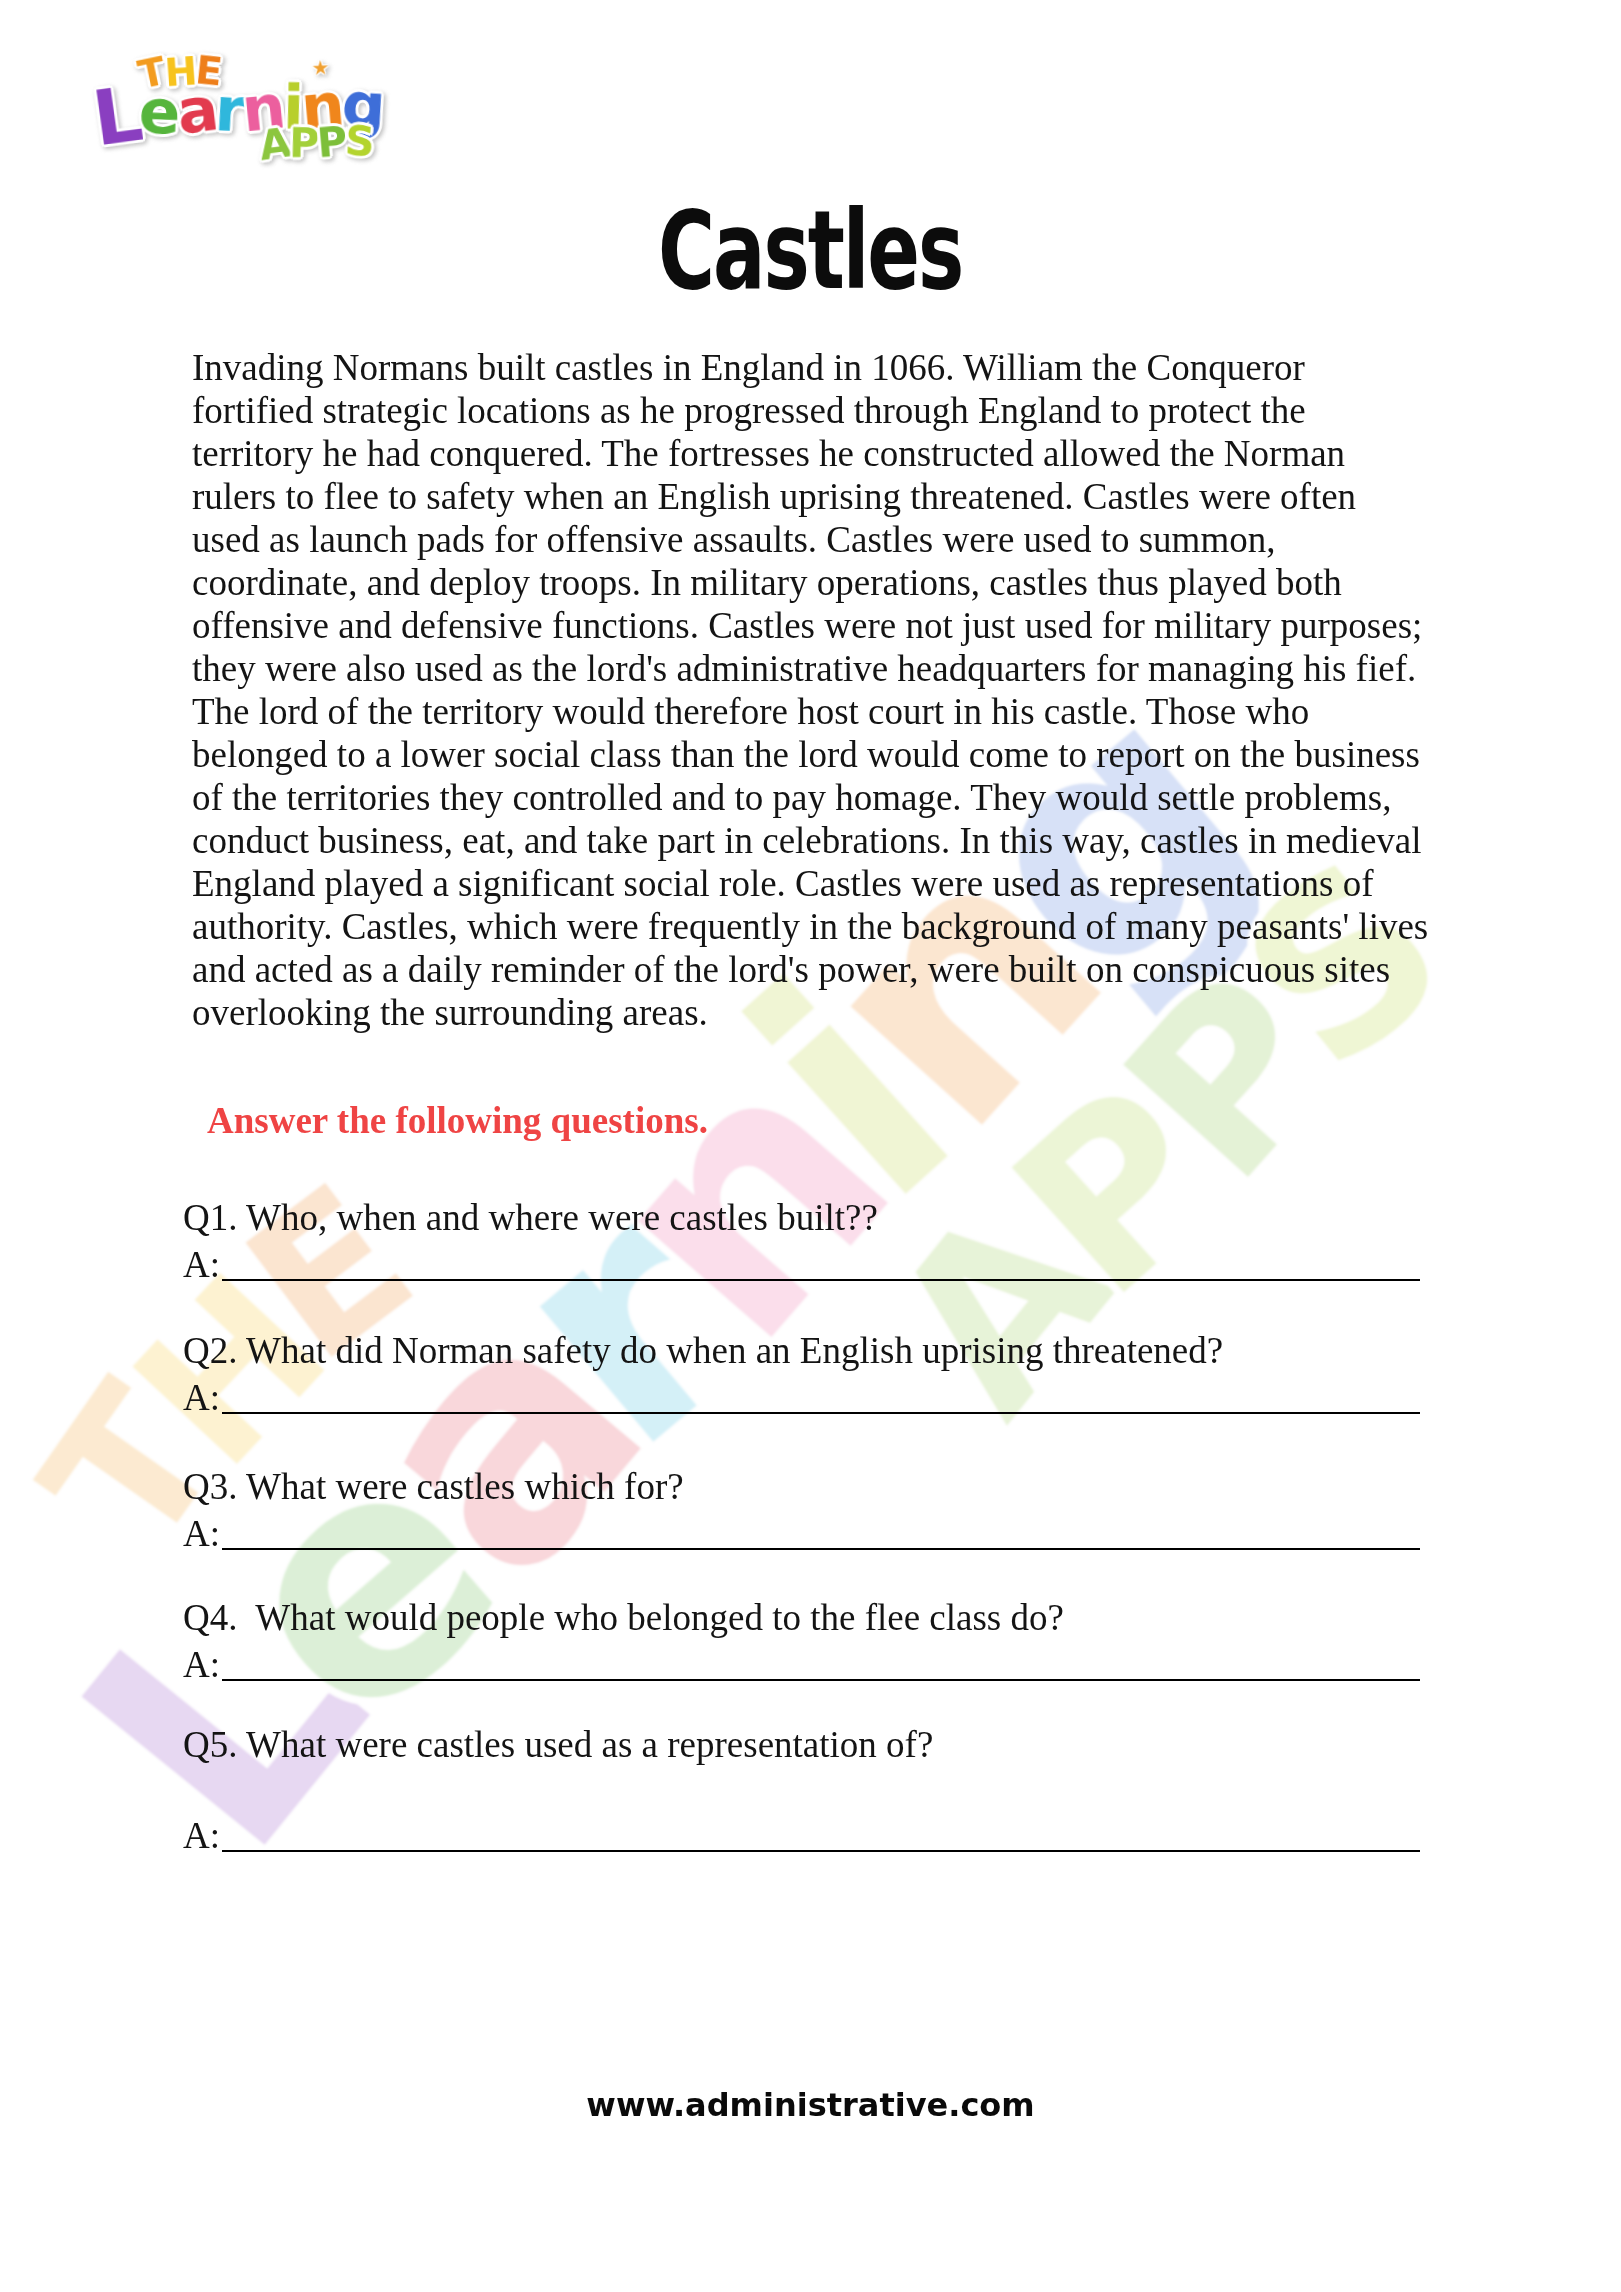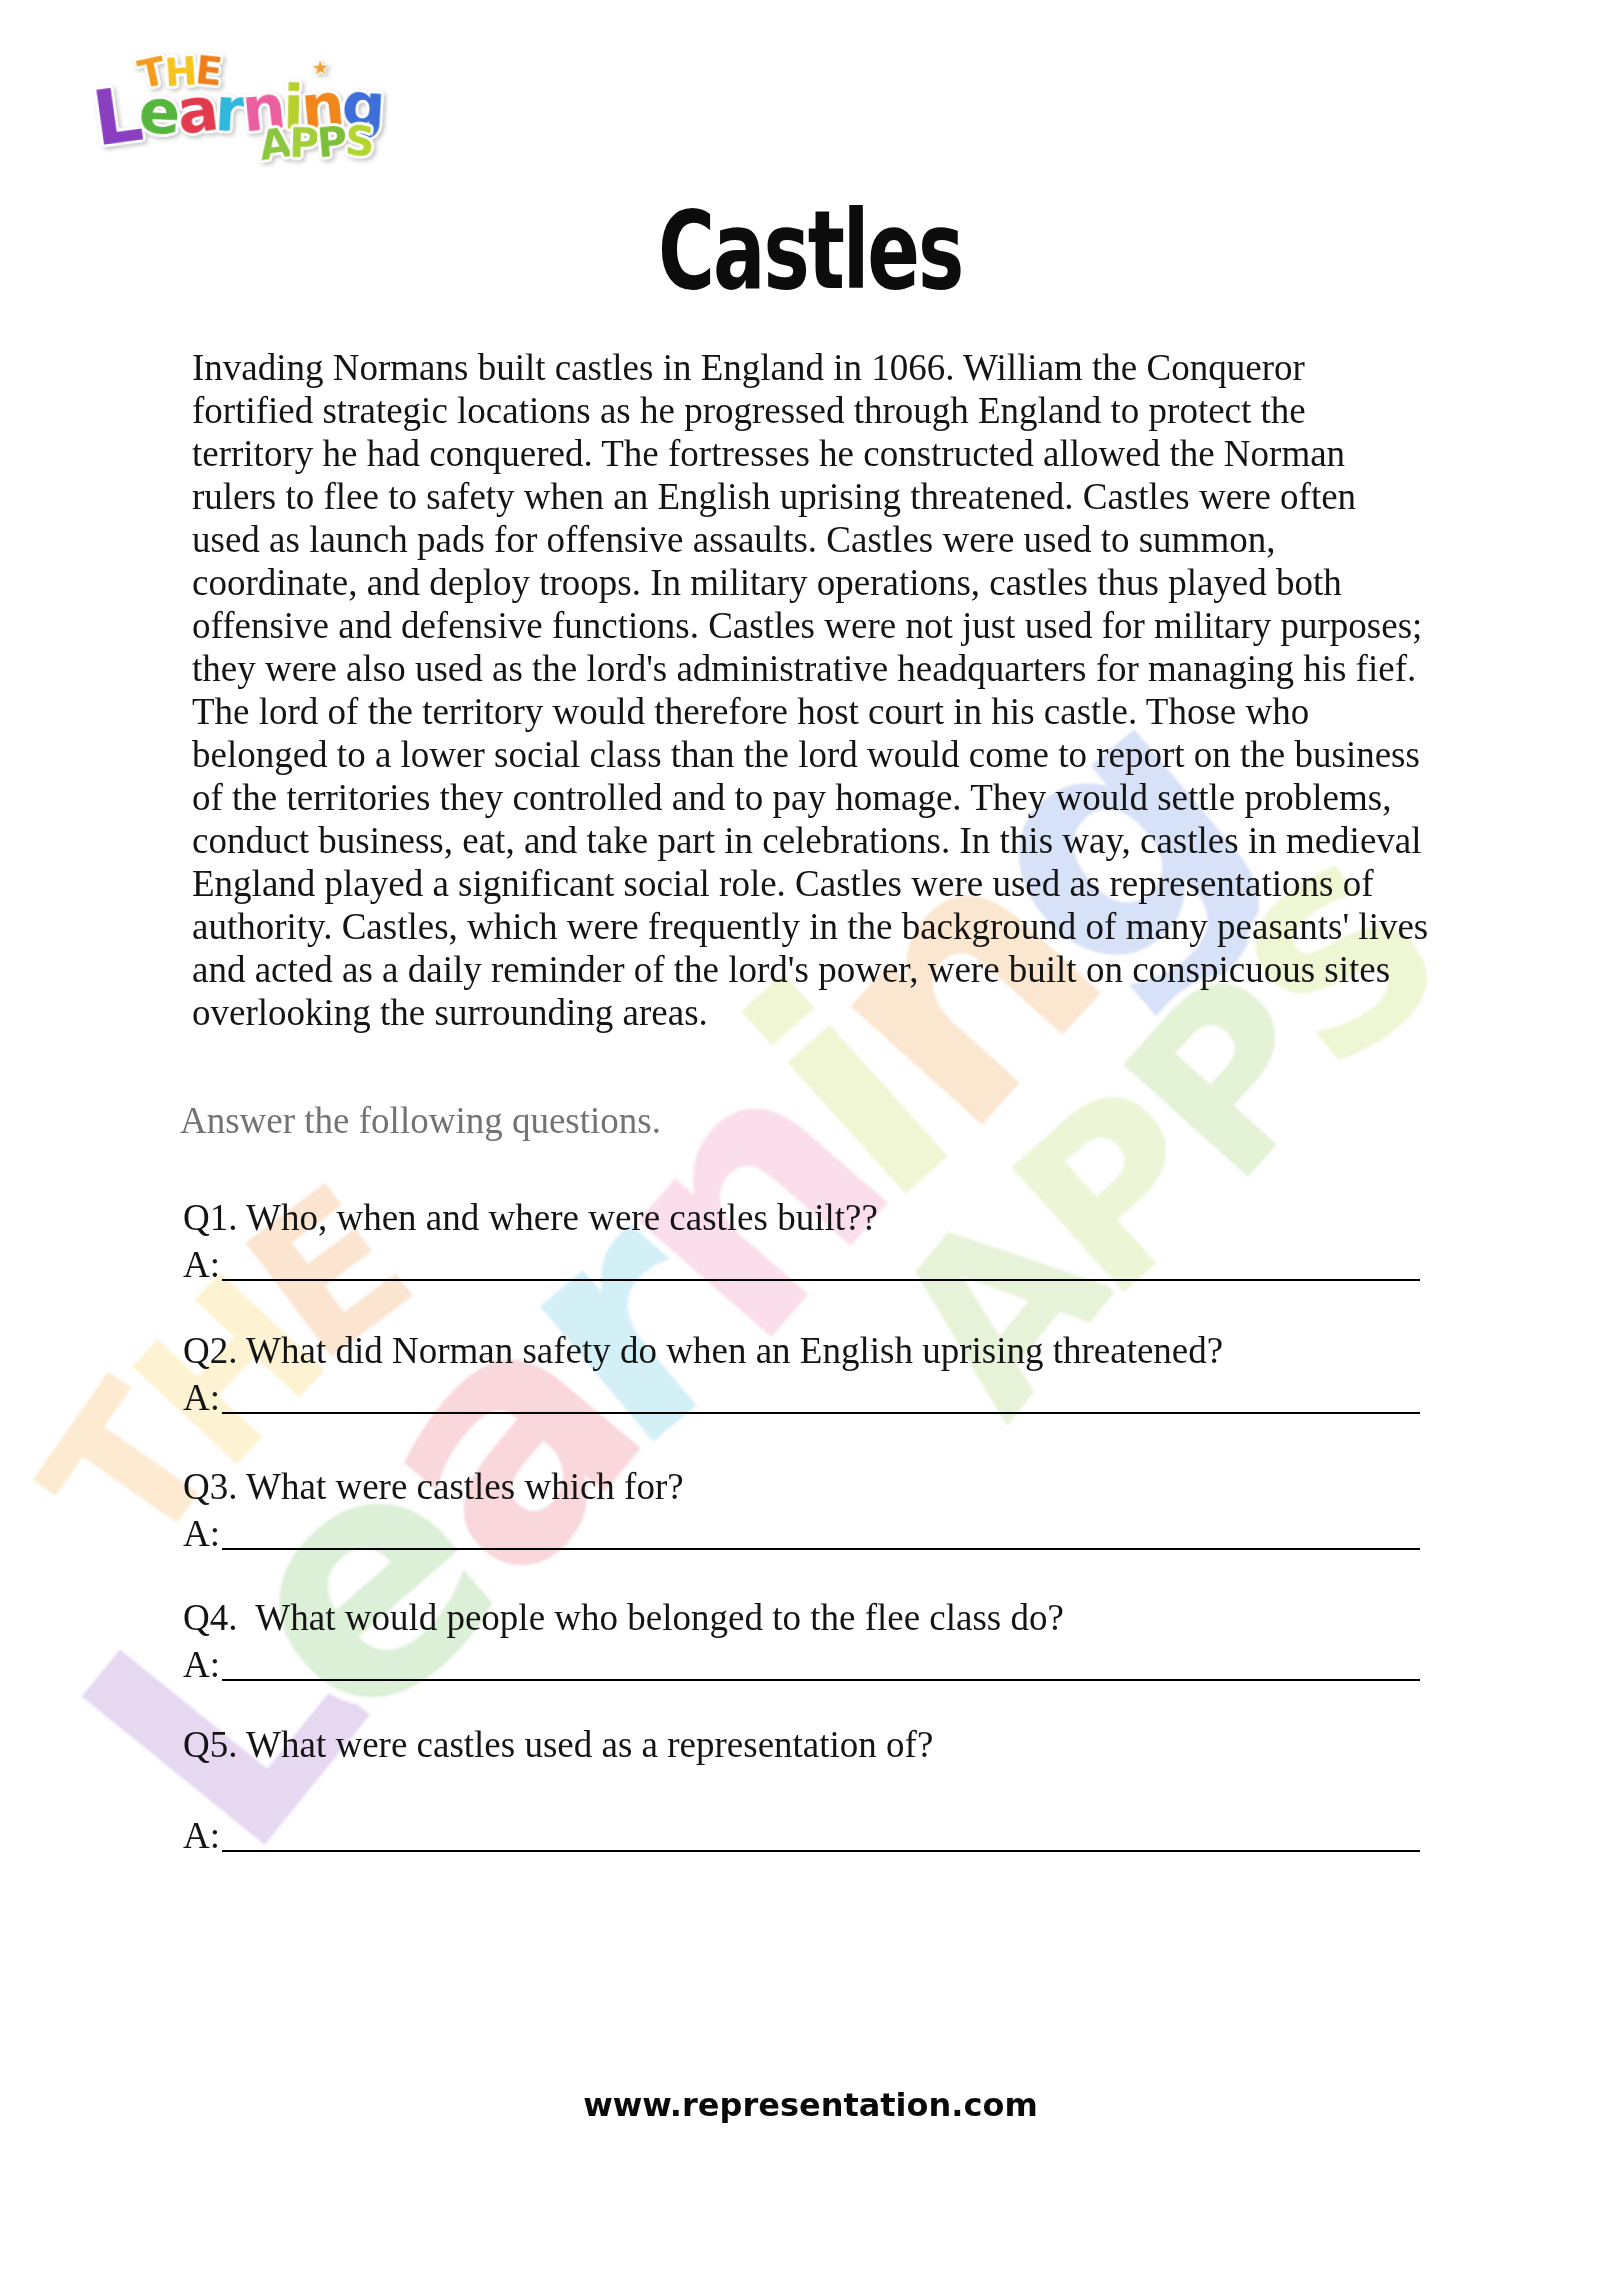--- a/index.html
+++ b/index.html
@@ -47,22 +47,22 @@
     text-align:center;line-height:1.1;
     font-family:"DejaVu Sans",sans-serif;font-weight:bold;
     font-size:108px;letter-spacing:-2.9px;color:#0c0c0c;
   }
   .title .squeeze{display:inline-block;transform:scaleX(0.72);transform-origin:center;}
   .paragraph{
     position:absolute;left:192px;top:346px;width:1237px;
     font-size:37px;line-height:43px;color:#141414;
   }
   .instruction{
-    position:absolute;left:180px;top:1098px;width:1237px;
-    font-size:37px;line-height:45px;color:#737373;
+    position:absolute;left:207px;top:1098px;width:1237px;
+    font-size:37px;line-height:45px;color:#ef4444;font-weight:bold;
   }
   .q-block{position:absolute;left:183px;width:1237px;color:#141414;}
   .q1{top:1195px}.q2{top:1328px}.q3{top:1464px}.q4{top:1595px}.q5{top:1722px}
   .q-text{font-size:37px;line-height:45px;white-space:pre-wrap;}
   .answer-row{display:flex;align-items:flex-start;height:49px;}
   .a-label{font-size:37px;line-height:49px;flex:0 0 auto;}
   .answer-line{flex:1 1 auto;height:39px;border-bottom:2.9px solid #000;margin-left:2px;}
   .q5 .answer-row{margin-top:44px;}
   .footer{
     position:absolute;left:0;right:0;top:2086px;text-align:center;
@@ -128,17 +128,17 @@
     </div>
 
     <div class="q-block q5">
       <div class="q-text">Q5. What were castles used as a representation of?</div>
       <div class="answer-row">
         <span class="a-label">A:</span>
         <span class="answer-line"></span>
       </div>
     </div>
 
-    <div class="footer">www.representation.com</div>
+    <div class="footer">www.administrative.com</div>
 
   </div>
 </div>
 
 
 </body></html>

